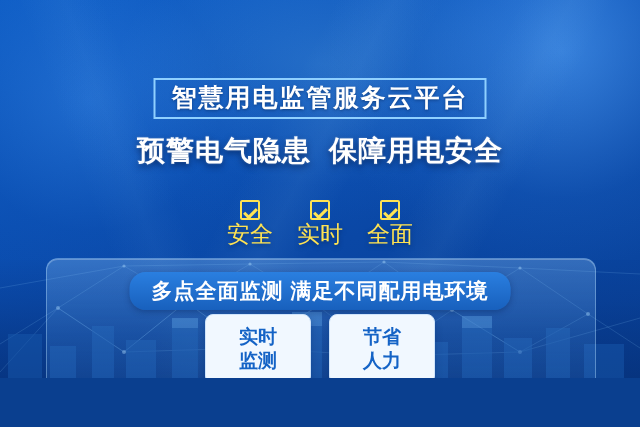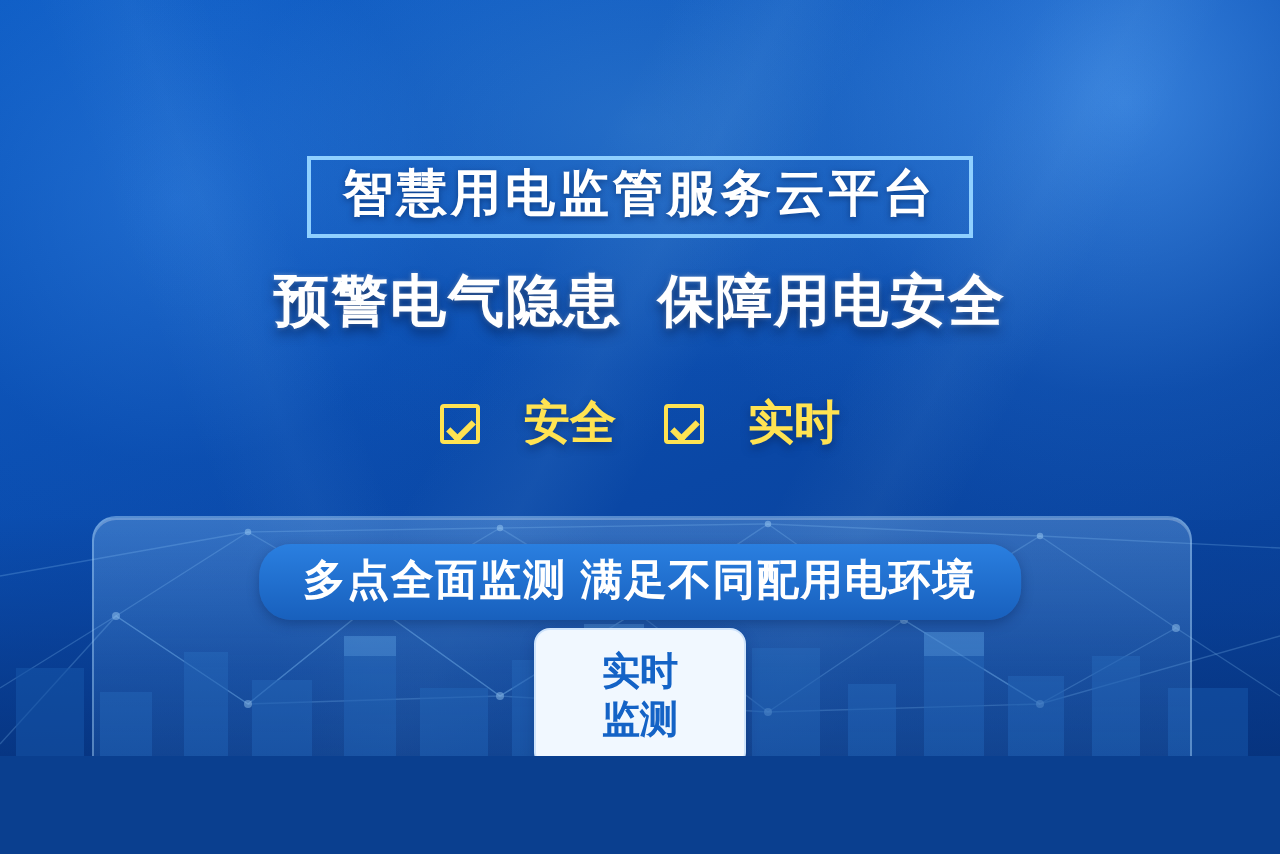--- a/index.html
+++ b/index.html
@@ -110,26 +110,27 @@
     top: 200px;
     transform: translateX(-50%);
     display: flex;
     align-items: center;
     gap: 24px;
     white-space: nowrap;
   }
   .tick-item {
     display: flex;
     align-items: center;
-    gap: 22px;
+    gap: 3px;
     color: #ffe352;
     font-size: 23px;
-    font-weight: bold;
+    font-weight: normal;
     line-height: 1;
     text-shadow: 0 2px 4px rgba(5,35,90,0.55);
+    flex-direction: column;
   }
   .tick-box {
     width: 16px; height: 16px;
     border: 2px solid #ffe352;
     border-radius: 2px;
     position: relative;
     flex: 0 0 auto;
   }
   .tick-box::after {
     content: "";
@@ -268,27 +269,35 @@
 
     <div class="ticks">
       <div class="tick-item">
         <span class="tick-box"></span>
         <span>安全</span>
       </div>
       <div class="tick-item">
         <span class="tick-box"></span>
         <span>实时</span>
       </div>
+      <div class="tick-item">
+        <span class="tick-box"></span>
+        <span>全面</span>
+      </div>
     </div>
 
     <div class="panel"></div>
 
     <div class="panel-title">多点全面监测 满足不同配用电环境</div>
 
     <div class="cards">
       <div class="card">
         <span>实时</span>
         <span>监测</span>
       </div>
+      <div class="card">
+        <span>节省</span>
+        <span>人力</span>
+      </div>
     </div>
 
   </div>
 </div>
 
 </body></html>

